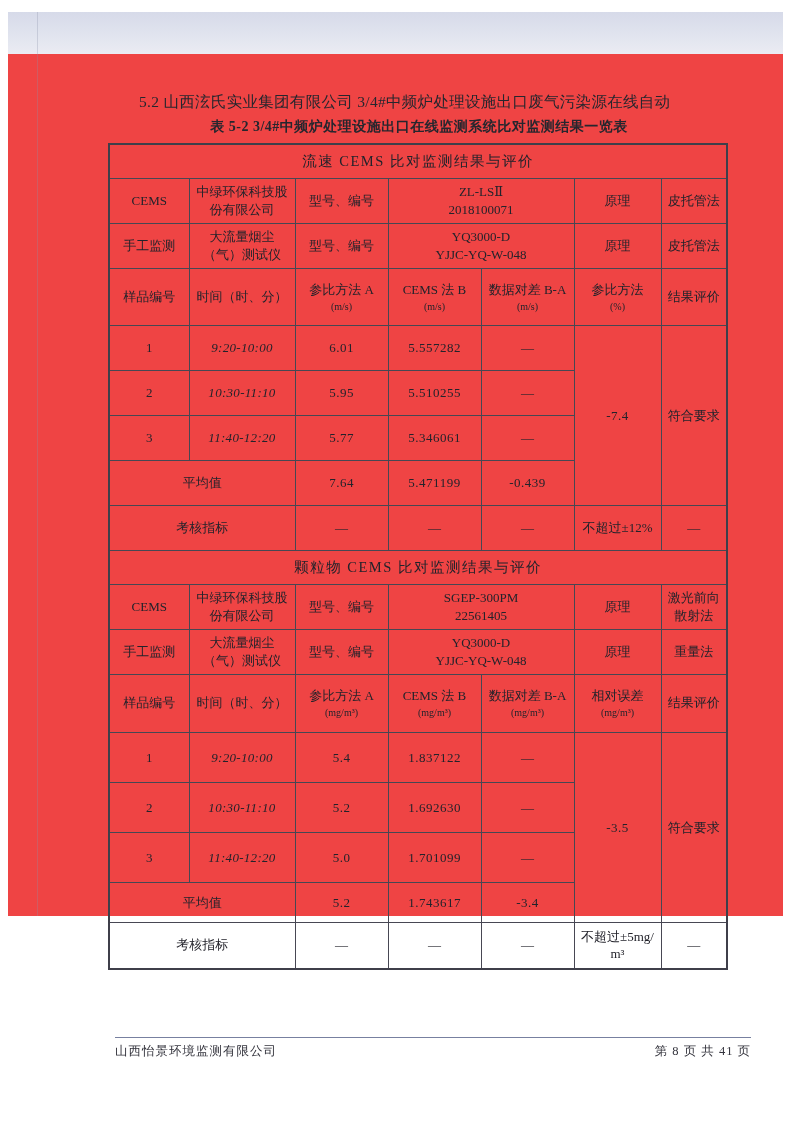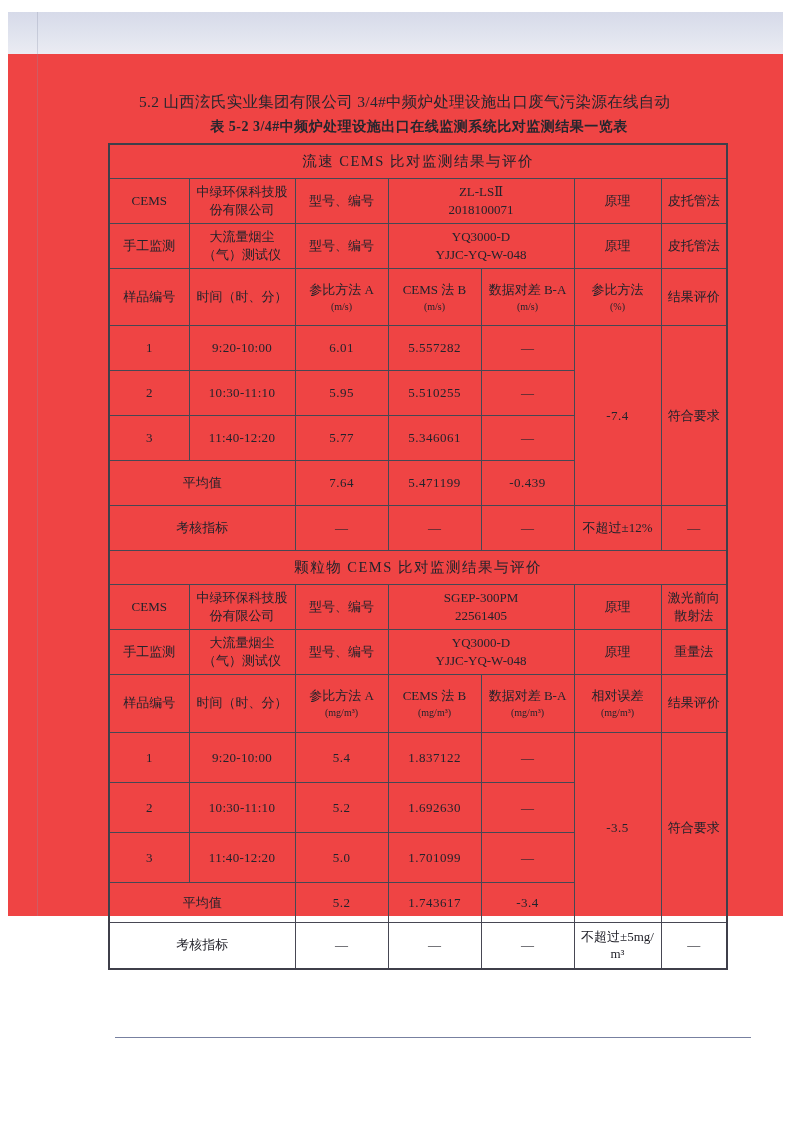--- a/index.html
+++ b/index.html
@@ -41,21 +41,21 @@
   tr.r-inst{height:45px;}
   tr.r-head{height:57px;}
   tr.r-data{height:45px;}
   tr.r-avg{height:45px;}
   tr.r-assess{height:45px;}
   tbody.s2 tr.r-head{height:58px;}
   tbody.s2 tr.r-data{height:50px;}
   tbody.s2 tr.r-avg{height:40px;}
   tbody.s2 tr.r-assess{height:46px;}
   .h-u{font-size:10px;margin-top:1px;}
-  td.t-bold{font-weight:bold;letter-spacing:0.3px;}
+  td.t-bold{font-weight:bold;letter-spacing:0.3px;font-style:italic;}
   .num{letter-spacing:0.5px;}
   .footer-line{
     position:absolute;left:107px;top:1025px;width:636px;height:0;
     border-top:1.6px solid #7780a0;
   }
   .footer{
     position:absolute;left:107px;top:1031px;width:636px;
     display:flex;justify-content:space-between;
     font-size:12.5px;color:#33333c;letter-spacing:1px;
   }
@@ -283,13 +283,17 @@
           <td>—</td>
           <td>—</td>
           <td>不超过±5mg/m³</td>
           <td>—</td>
         </tr>
       </tbody>
     </table>
   </div>
 
   <div class="footer-line"></div>
+  <div class="footer">
+    <span>山西怡景环境监测有限公司</span>
+    <span>第 8 页 共 41 页</span>
+  </div>
 </div>
 
 </body></html>

